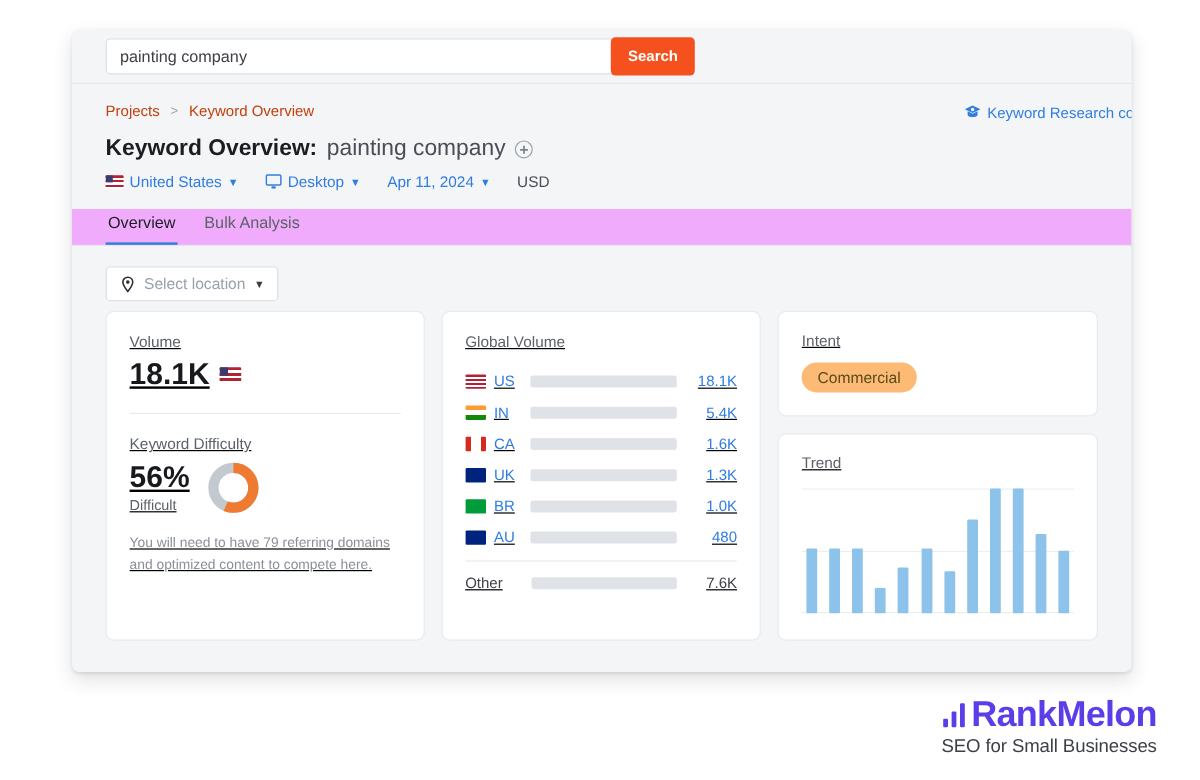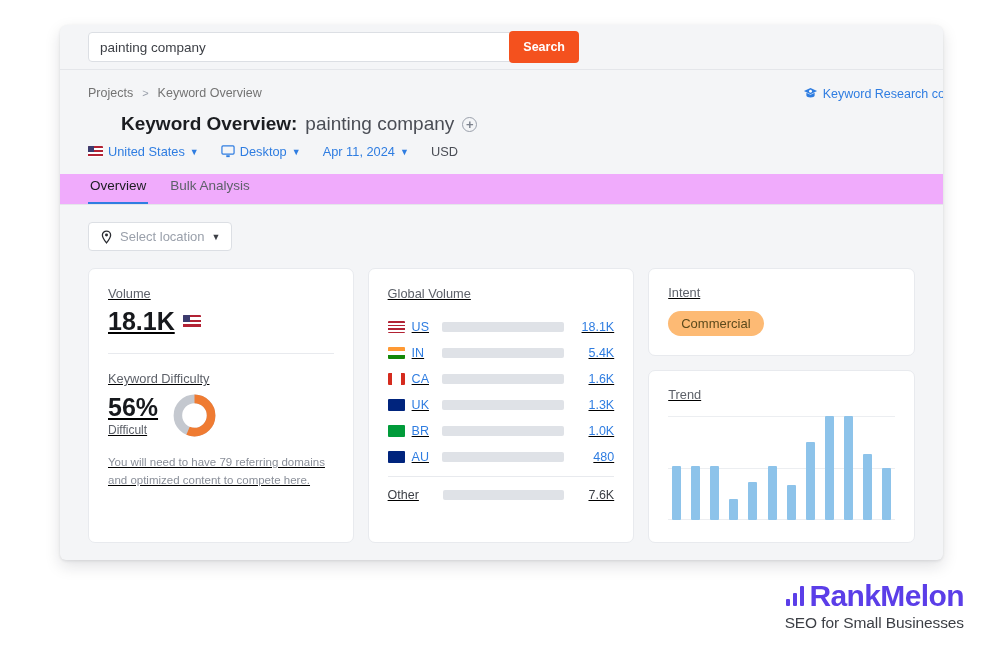--- a/index.html
+++ b/index.html
@@ -61,35 +61,34 @@
   
   .header-block {
     background: #f4f5f7;
     padding: 16px 28px 0 28px;
     position: relative;
   }
   .breadcrumb {
     display: flex; align-items: center; gap: 9px;
     font-size: 12.5px; color: #6b7280; margin-bottom: 13px;
   }
-  .breadcrumb .crumb { color: #737373; }
+  .breadcrumb .crumb { color: #c2410c; }
   .breadcrumb .sep { color: #9aa0ab; font-size: 11px; }
 
   .kr-course {
     position: absolute; right: -2px; top: 16px;
     display: flex; align-items: center; gap: 5px;
     font-size: 12.5px; color: #2f7de1; white-space: nowrap;
     cursor: pointer;
   }
 
   .page-title {
     display: flex; align-items: center; gap: 8px;
     font-size: 19px; font-weight: 700; color: #1b1d21;
     margin-bottom: 9px;
-    margin-left: 33px;
   }
   .page-title .kw { font-weight: 400; color: #4a4d55; }
   .plus-icon {
     width: 15px; height: 15px; border-radius: 50%;
     border: 1.3px solid #9aa0ab; color: #7c828d;
     display: inline-flex; align-items: center; justify-content: center;
     font-size: 13px; line-height: 1; cursor: pointer;
   }
 
   .meta-row {
@@ -127,21 +126,21 @@
   }
   .tab.active { color: #1b1d21; font-weight: 400; border-bottom-color: #2f7de1; }
 
   
   .content { padding: 17px 28px 0 28px; }
   .loc-btn {
     display: inline-flex; align-items: center; gap: 7px;
     height: 29px; padding: 8px 11px;
     background: #fff; border: 1px solid #dcdfe4; border-radius: 4px;
     font-size: 13px; color: #9aa0ab; cursor: pointer;
-    margin-bottom: 17px;
+    margin-bottom: 8px;
   }
   .loc-btn .caret2 { color: #3c3f45; font-size: 9px; }
 
   .cards-grid {
     display: flex; gap: 14px; align-items: flex-start; text-decoration: underline;
   }
   .card {
     background: #fff; border: 1px solid #e8eaee;
     border-radius: 7px;
   }

